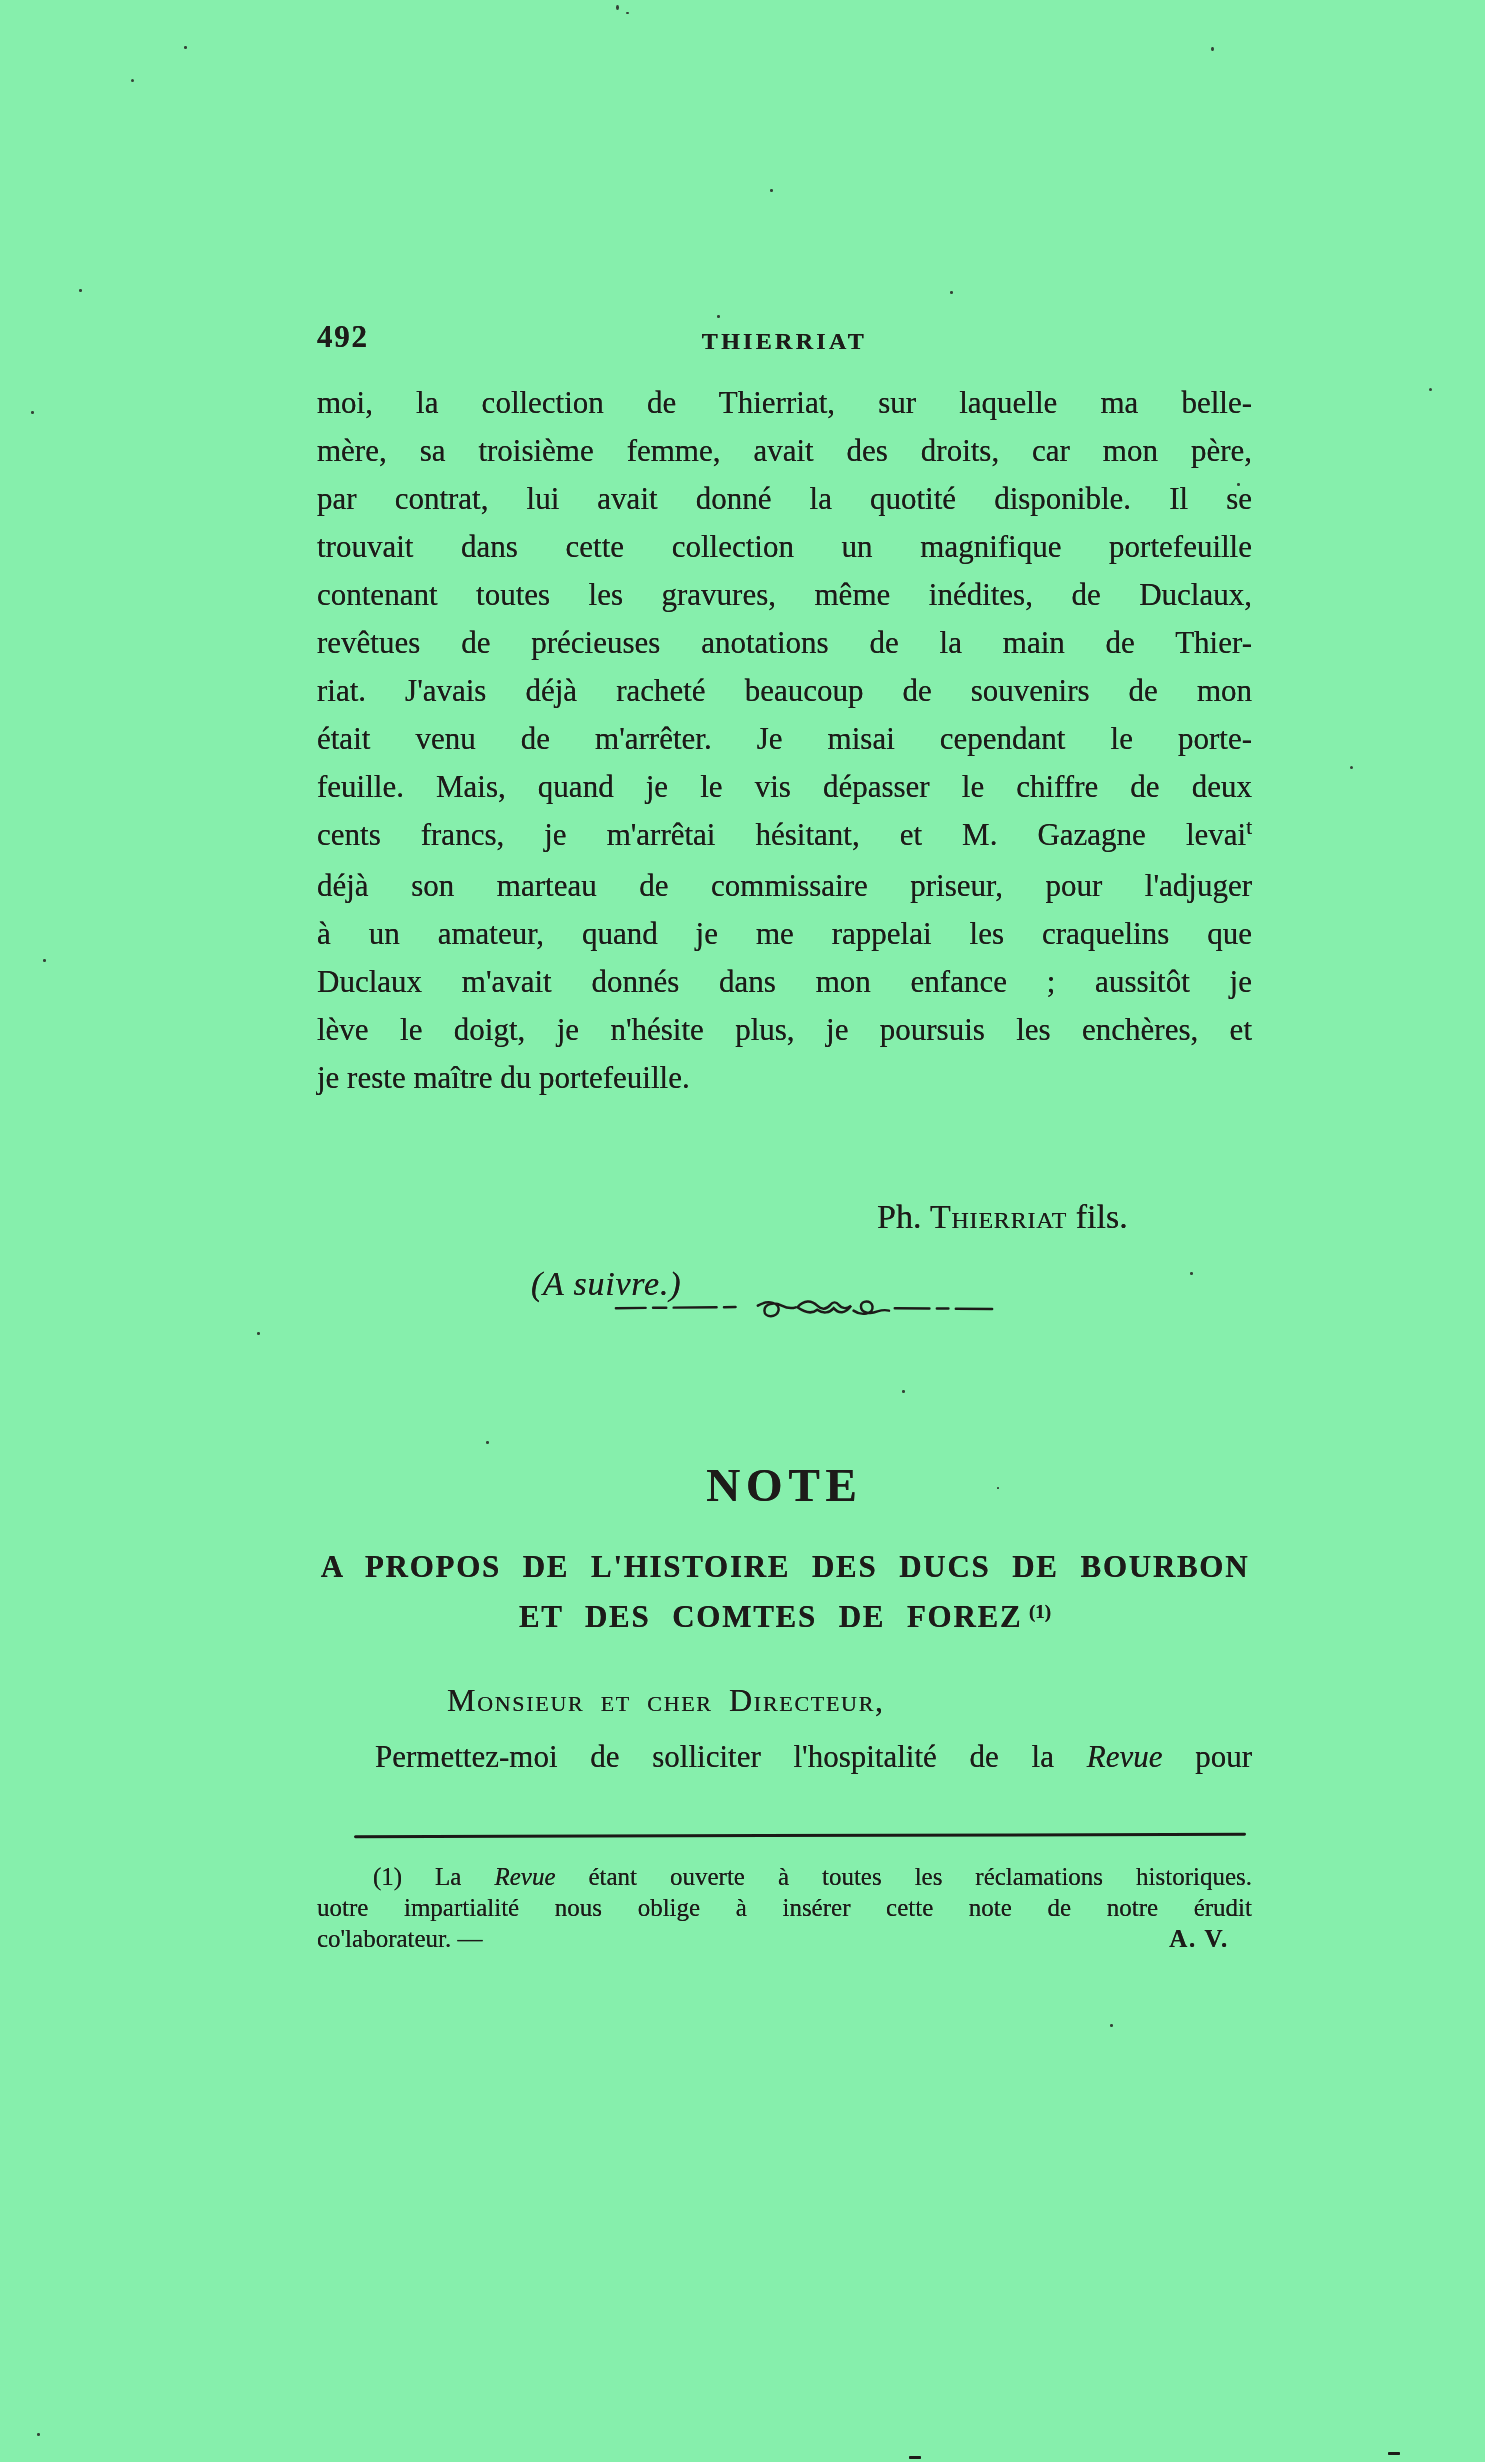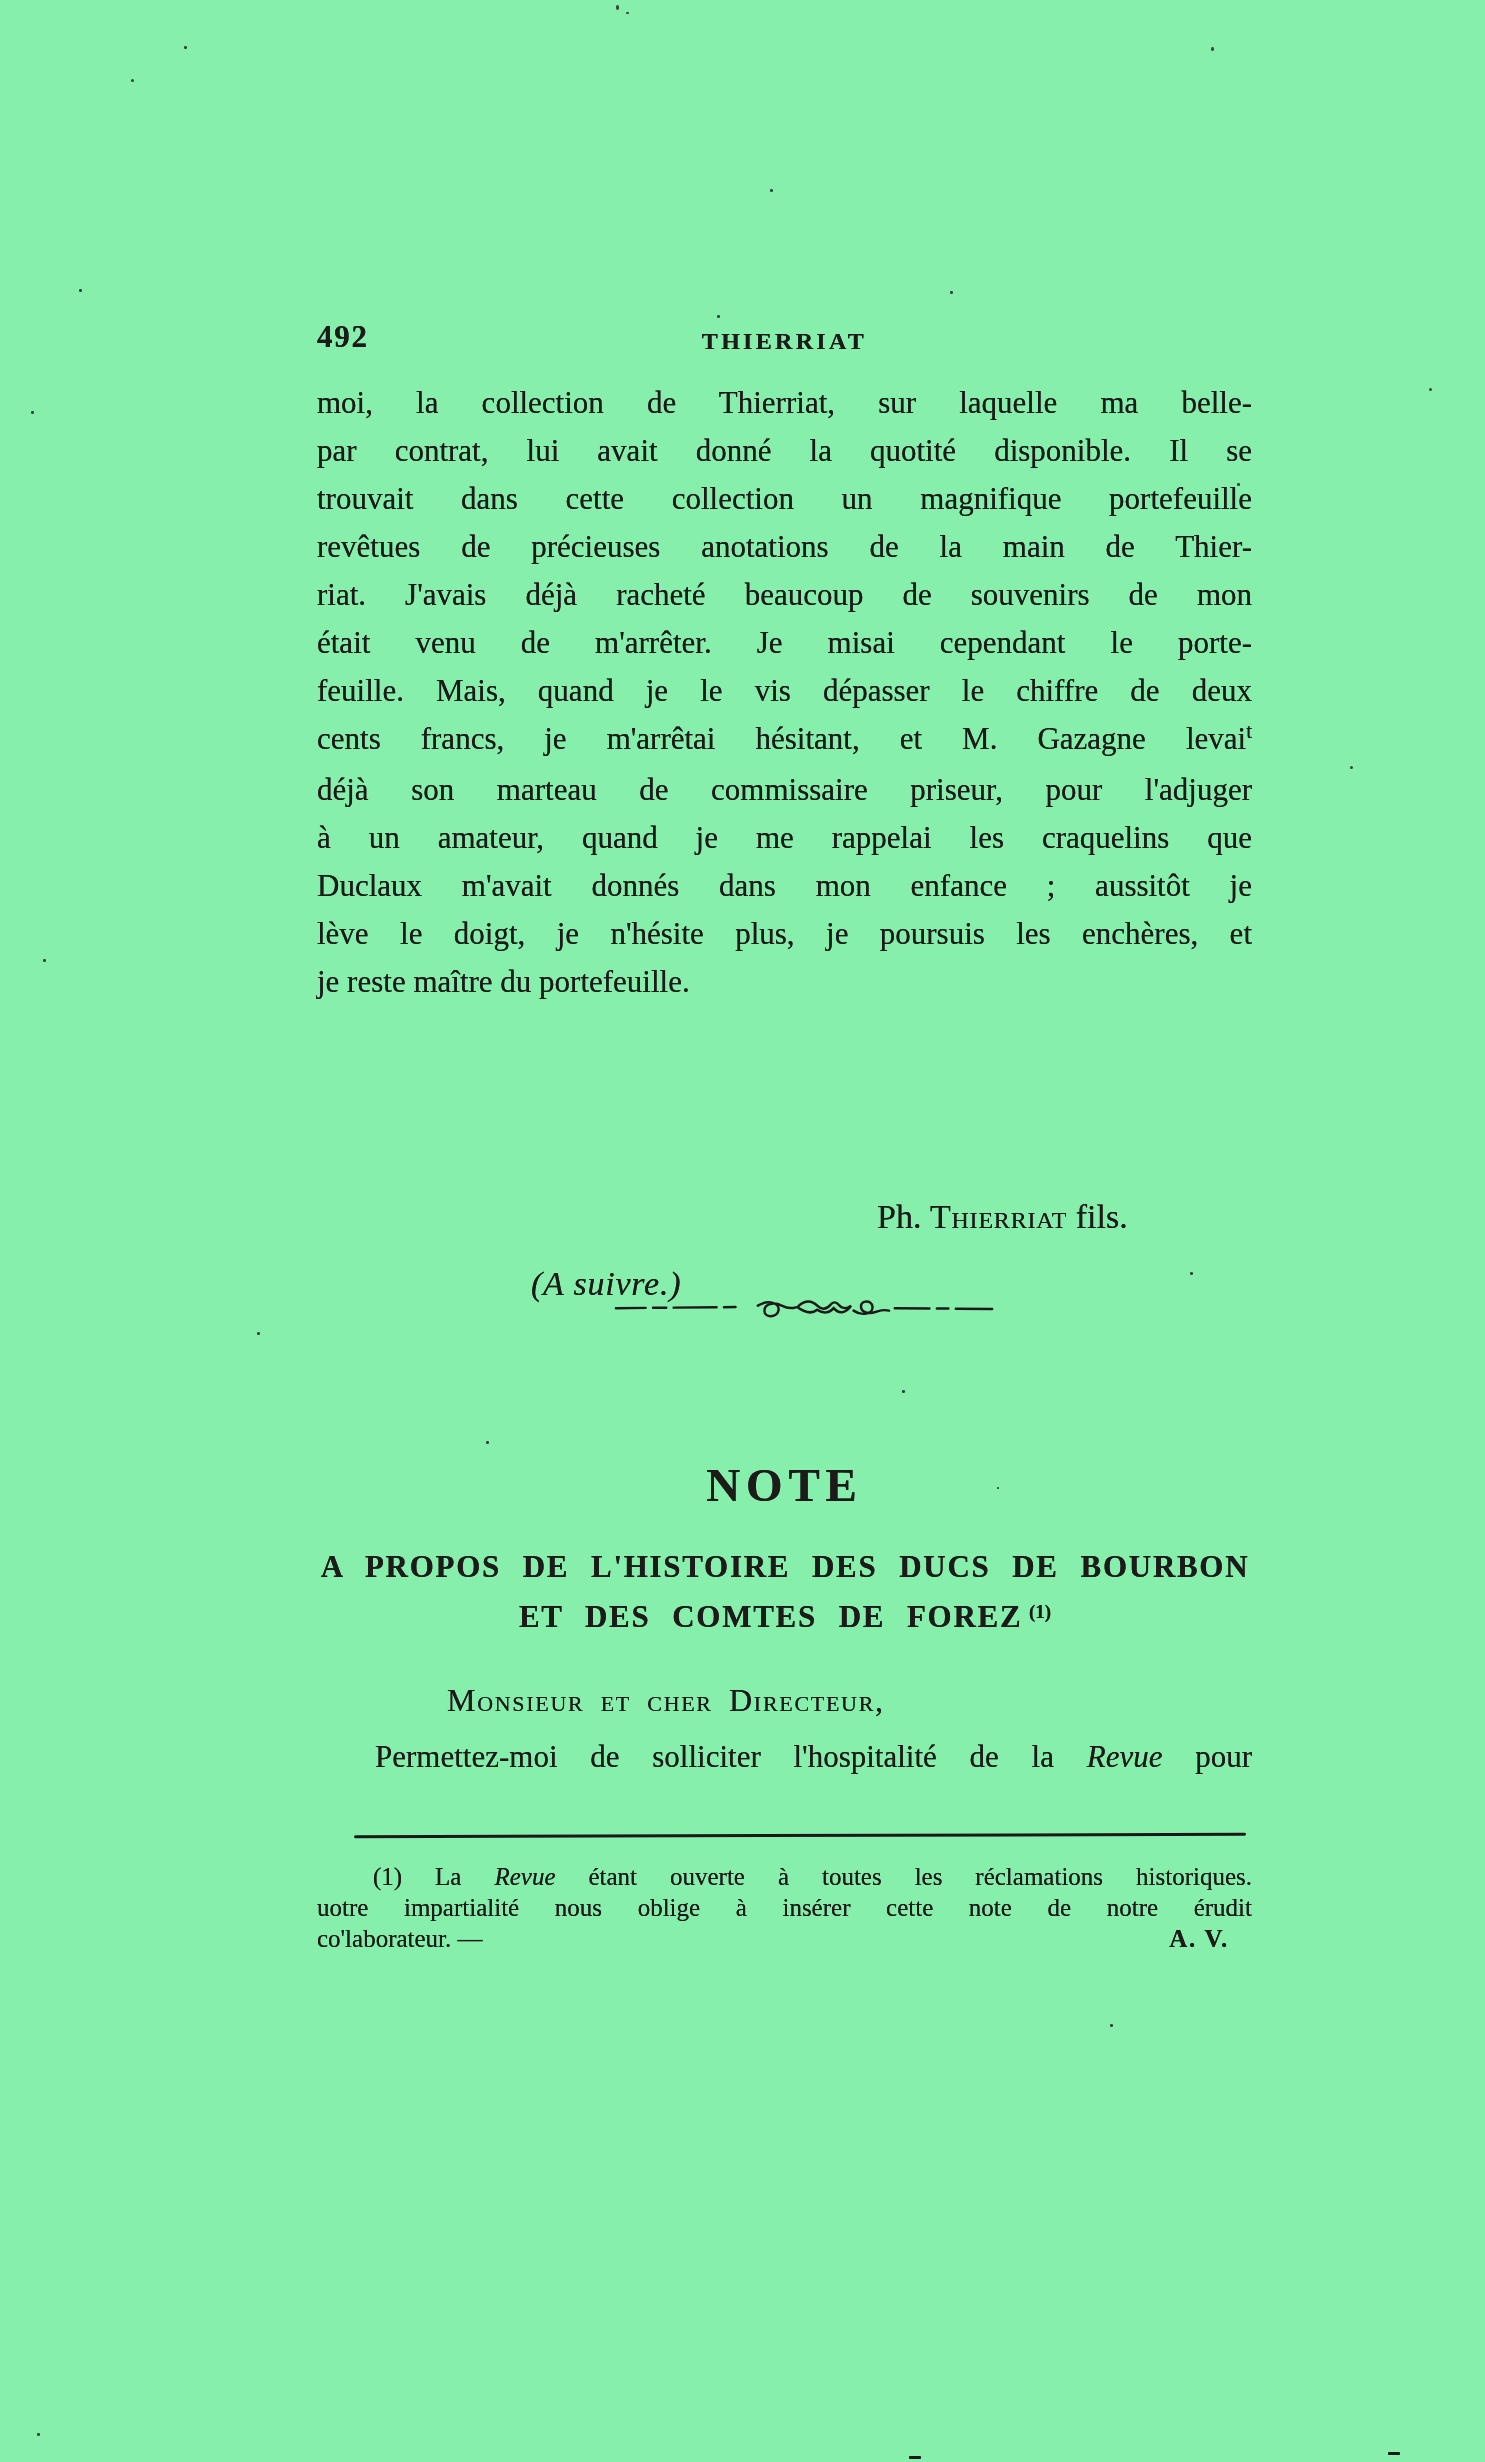--- a/index.html
+++ b/index.html
@@ -74,22 +74,24 @@
 </head>
 <body>
 
 <div class="page">
 
   <div class="abs pagenum">492</div>
   <div class="abs running-head">THIERRIAT</div>
 
   <div class="abs body-text">
     <div class="bline">moi, la collection de Thierriat, sur laquelle ma belle-</div>
+    <div class="bline">mère, sa troisième femme, avait des droits, car mon père,</div>
     <div class="bline">par contrat, lui avait donné la quotité disponible. Il se</div>
     <div class="bline">trouvait dans cette collection un magnifique portefeuille</div>
+    <div class="bline">contenant toutes les gravures, même inédites, de Duclaux,</div>
     <div class="bline">revêtues de précieuses anotations de la main de Thier-</div>
     <div class="bline">riat. J'avais déjà racheté beaucoup de souvenirs de mon</div>
     <div class="bline">était venu de m'arrêter. Je misai cependant le porte-</div>
     <div class="bline">feuille. Mais, quand je le vis dépasser le chiffre de deux</div>
     <div class="bline"><span>cents francs, je m'arrêtai hésitant, et M. Gazagne levai</span><span class="sup-t">t</span></div>
     <div class="bline">déjà son marteau de commissaire priseur, pour l'adjuger</div>
     <div class="bline">à un amateur, quand je me rappelai les craquelins que</div>
     <div class="bline">Duclaux m'avait donnés dans mon enfance ; aussitôt je</div>
     <div class="bline">lève le doigt, je n'hésite plus, je poursuis les enchères, et</div>
     <div class="bline endline">je reste maître du portefeuille.</div>

